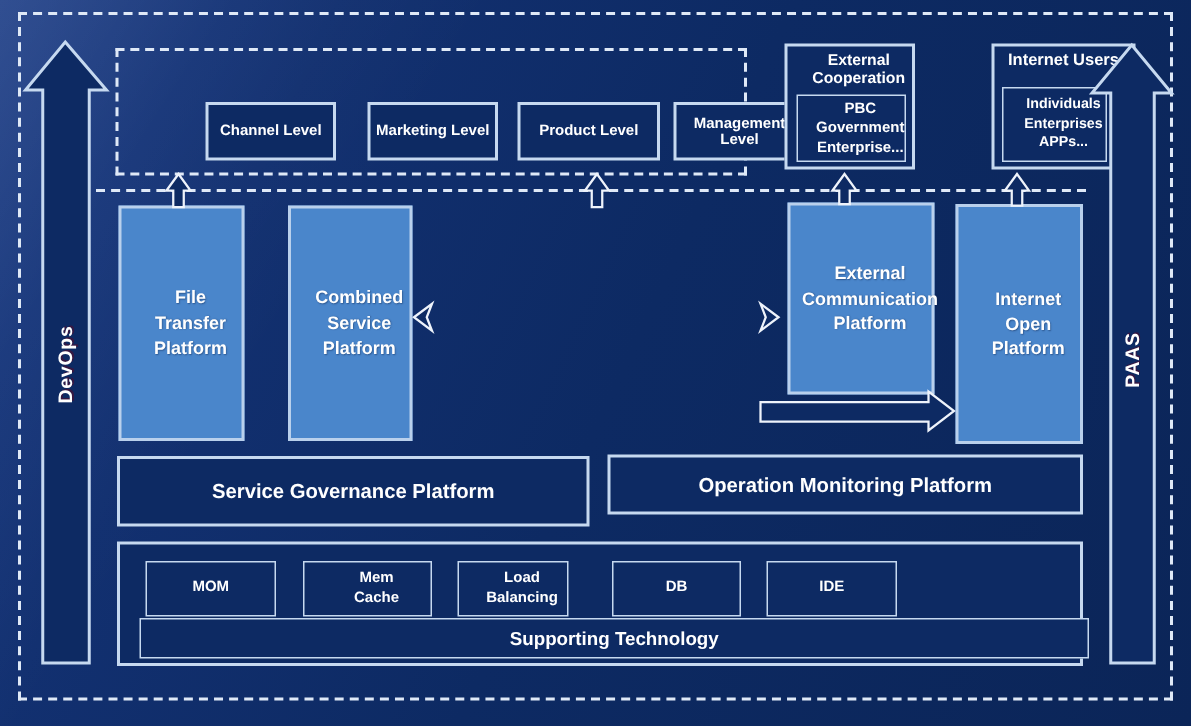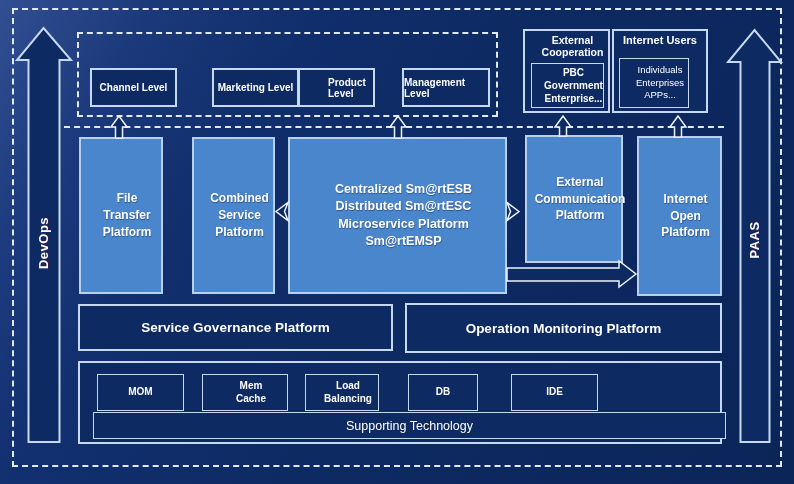--- a/index.html
+++ b/index.html
@@ -30,21 +30,23 @@
     left: 77px; top: 32px; width: 421px; height: 85px;
     border: 2px dashed #dfe9f7;
     z-index: 2;
   }
 
   
   .dark-box {
     border: 2px solid #c6d9f0;
     background: #0d2a63;
     display: flex; align-items: center; justify-content: center;
-    z-index: 3;
+    text-align: center;
+    z-index: 3;
+    margin-left: 47px;
   }
   .level-box { top: 68px; height: 39px; font-size: 10px; font-weight: bold; }
 
   .titled-box {
     border: 2px solid #c6d9f0;
     background: #0d2a63;
     top: 29px; height: 84px;
     text-align: center;
     z-index: 3;
   }
@@ -98,100 +100,97 @@
     display: flex; align-items: center; justify-content: center;
     text-align: center;
     font-weight: bold; font-size: 10px; line-height: 1.25;
     z-index: 4;
   }
   .support-banner {
     left: 93px; top: 412px; width: 633px; height: 27px;
     border: 1.5px solid #c6d9f0;
     background: #0d2a63;
     display: flex; align-items: center; justify-content: center;
-    font-weight: normal; font-size: 12.5px;
+    font-weight: bold; font-size: 12.5px;
     z-index: 4;
   }
 
   .pre { white-space: pre-line; padding-left: 12px; }
 
   .arrow-layer { left: 0; top: 0; width: 794px; height: 484px; z-index: 5; pointer-events: none; }
 
   .rail-label {
     width: 120px; height: 16px;
     text-align: center;
     font-weight: bold; font-size: 13px; letter-spacing: 0.5px;
     transform: rotate(-90deg);
     text-shadow: 1px 1px 0 rgba(90,10,40,0.55);
     z-index: 6;
   }
   .rail-left  { left: -16px; top: 235px; }
   .rail-right { left: 695px; top: 232px; }
 
   .txt-10  { font-size: 10px;  font-weight: bold; line-height: 1.3; }
-  .txt-95  { font-size: 9.5px; font-weight: normal; line-height: 1.35; }
+  .txt-95  { font-size: 9.5px; font-weight: bold; line-height: 1.35; }
   .txt-105 { font-size: 10.5px; }
   .txt-11  { font-size: 11px; }
   .central-text { font-size: 12.5px; }
 </style>
 </head>
 <body>
 
 <div class="stage">
 
   <div class="abs outer-frame"></div>
 
   <div class="abs levels-frame"></div>
   <div class="abs dark-box level-box" style="left:90px;width:87px;">Channel Level</div>
-  <div class="abs dark-box level-box" style="left:212px;width:87px;">Marketing Level</div>
-  <div class="abs dark-box level-box" style="left:298px;width:77px;padding-left:28px;">Product Level</div>
+  <div class="abs dark-box level-box" style="left:198px;width:87px;">Marketing Level</div>
+  <div class="abs dark-box level-box" style="left:298px;width:95px;">Product Level</div>
   <div class="abs dark-box level-box" style="left:402px;width:88px;">Management Level</div>
 
   <div class="abs titled-box" style="left:523px;width:87px;">
     <div class="box-title pre txt-105">External
 Cooperation</div>
     <div class="inner-box pre txt-10" style="left:6px;top:32px;width:73px;height:45px;">PBC Government
 Enterprise...</div>
   </div>
 
-  <div class="abs titled-box" style="left:612px;width:96px;">
+  <div class="abs titled-box" style="left:661px;width:96px;">
     <div class="box-title txt-11">Internet Users</div>
     <div class="inner-box pre txt-95" style="left:5px;top:27px;width:70px;height:50px;">Individuals
 Enterprises
 APPs...</div>
   </div>
 
   <div class="abs h-dash"></div>
 
   <div class="abs platform pre" style="left:79px;top:137px;width:84px;height:157px;">File
 Transfer
 Platform</div>
   <div class="abs platform pre" style="left:192px;top:137px;width:83px;height:157px;">Combined
 Service
 Platform</div>
-  <div class="abs platform pre central-text" style="left:288px;top:137px;width:219px;height:157px;">Centralized Sm@rtESB
-Distributed Sm@rtESC
-Microservice Platform Sm@rtEMSP</div>
   <div class="abs platform pre" style="left:525px;top:135px;width:98px;height:128px;">External
 Communication
 Platform</div>
   <div class="abs platform pre" style="left:637px;top:136px;width:85px;height:160px;">Internet
 Open
 Platform</div>
 
   <div class="abs bar" style="left:78px;top:304px;width:315px;height:47px;">Service Governance Platform</div>
-  <div class="abs bar" style="left:405px;top:303px;width:317px;height:50px;">Operation Monitoring Platform</div>
+  <div class="abs bar" style="left:405px;top:303px;width:317px;height:40px;">Operation Monitoring Platform</div>
 
   <div class="abs support-frame"></div>
   <div class="abs tech-box" style="left:97px;width:87px;">MOM</div>
   <div class="abs tech-box pre" style="left:202px;width:86px;text-align:center;">Mem
 Cache</div>
   <div class="abs tech-box pre" style="left:305px;width:74px;">Load
 Balancing</div>
-  <div class="abs tech-box" style="left:408px;width:70px;">DB</div>
+  <div class="abs tech-box" style="left:408px;width:86px;">DB</div>
   <div class="abs tech-box" style="left:511px;width:87px;">IDE</div>
   <div class="abs support-banner">Supporting Technology</div>
 
   <svg class="abs arrow-layer" viewBox="0 0 794 484">
 
     <path d="M43.5 28 L71 60 L59.5 60 L59.5 442 L28.5 442 L28.5 60 L17 60 Z" fill="#0d2a63" stroke="#c6d9f0" stroke-width="2"></path>
 
     <path d="M754.5 30 L781 62 L769.5 62 L769.5 442 L740.5 442 L740.5 62 L728 62 Z" fill="#0d2a63" stroke="#c6d9f0" stroke-width="2"></path>
 
     <path d="M111 127 L119 116 L127 127 L122.5 127 L122.5 138 L115.5 138 L115.5 127 Z" fill="#0d2a63" stroke="#eef3fb" stroke-width="1.5"></path>

